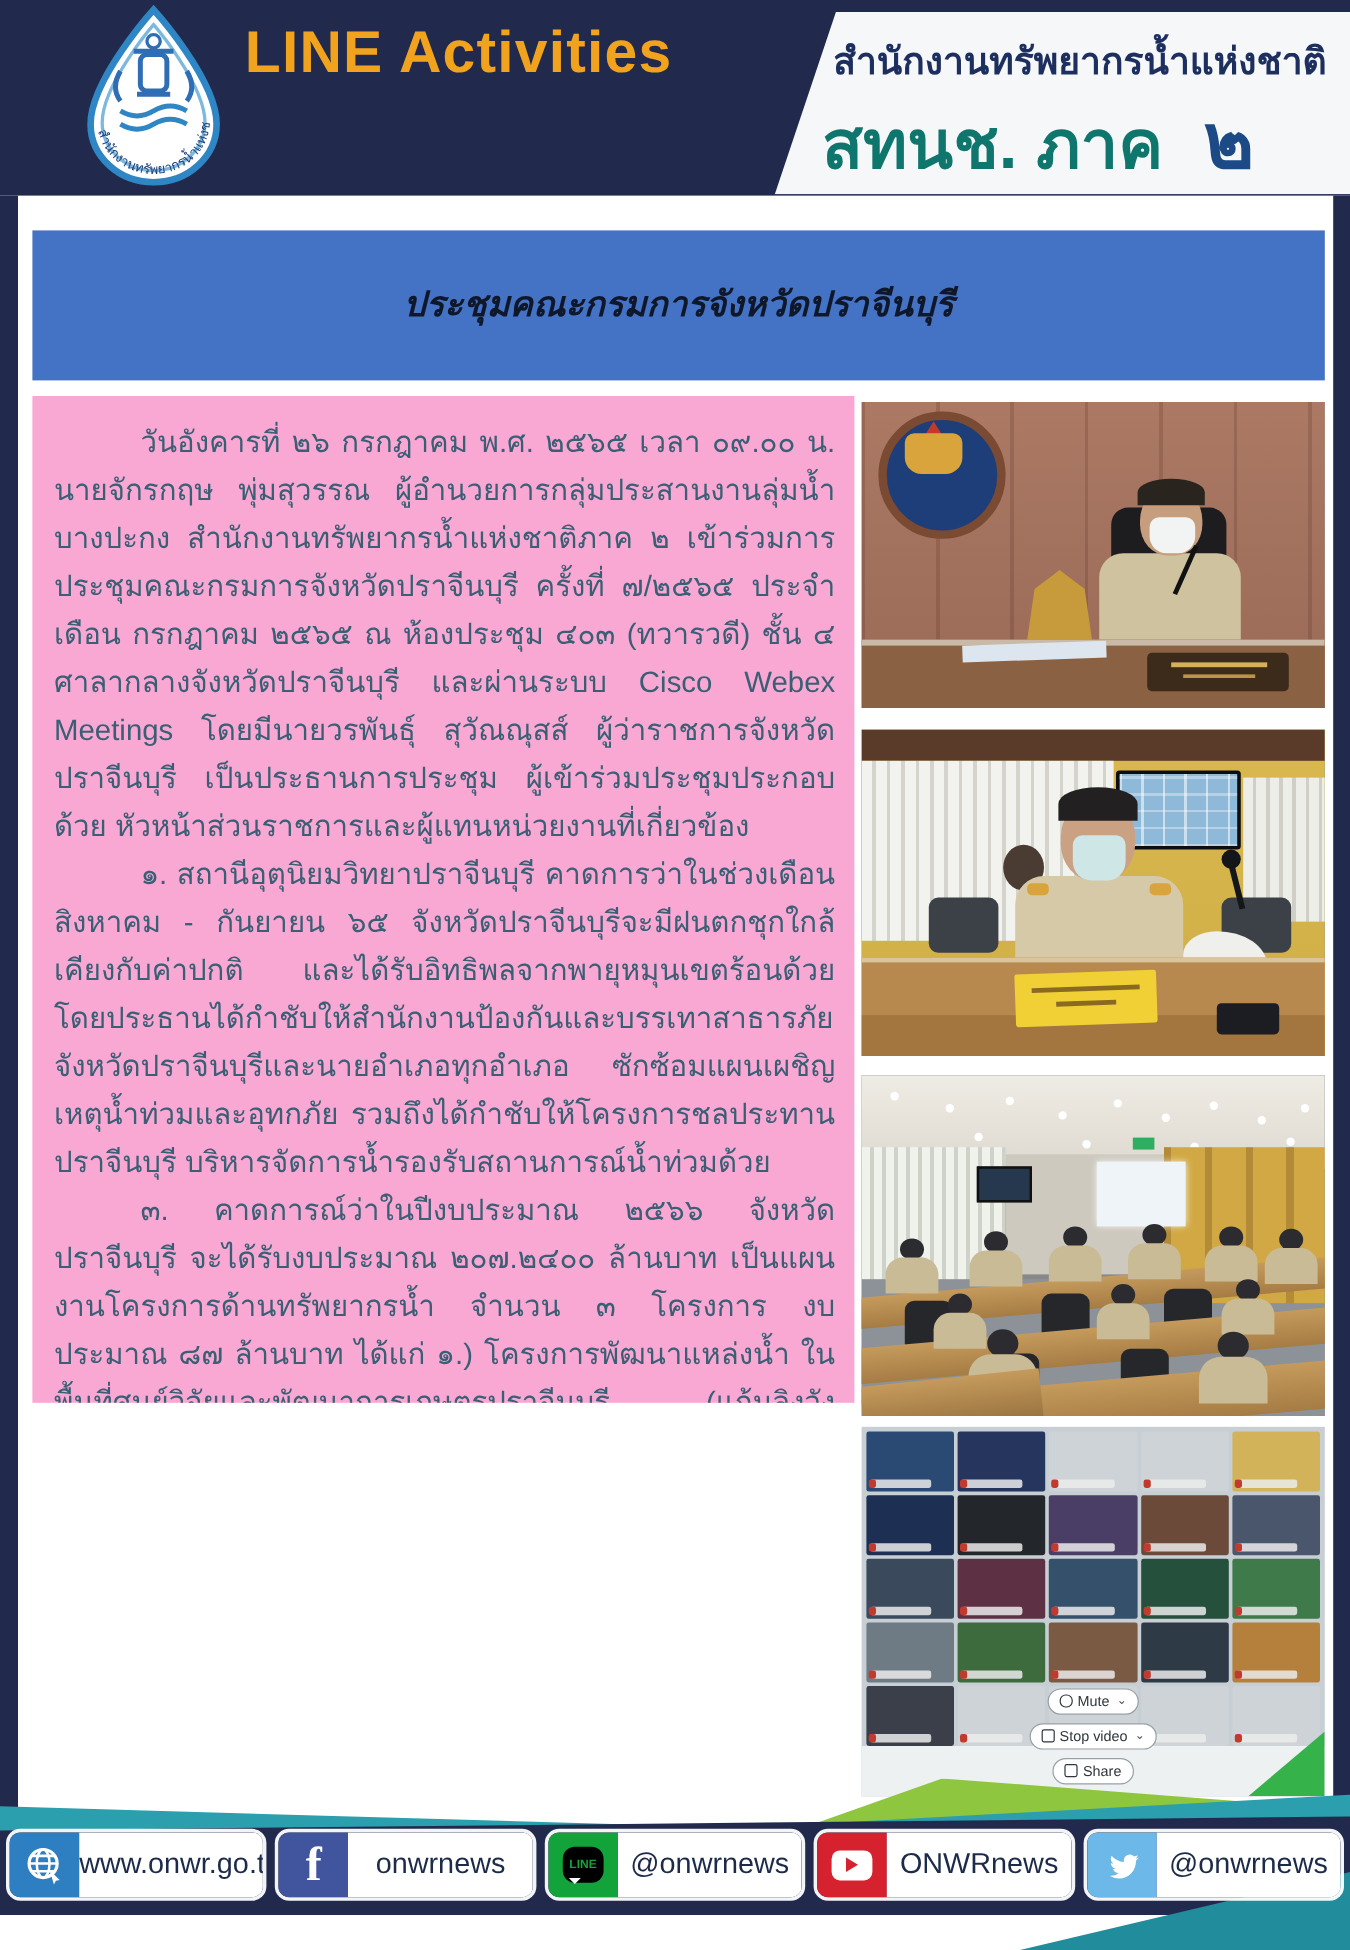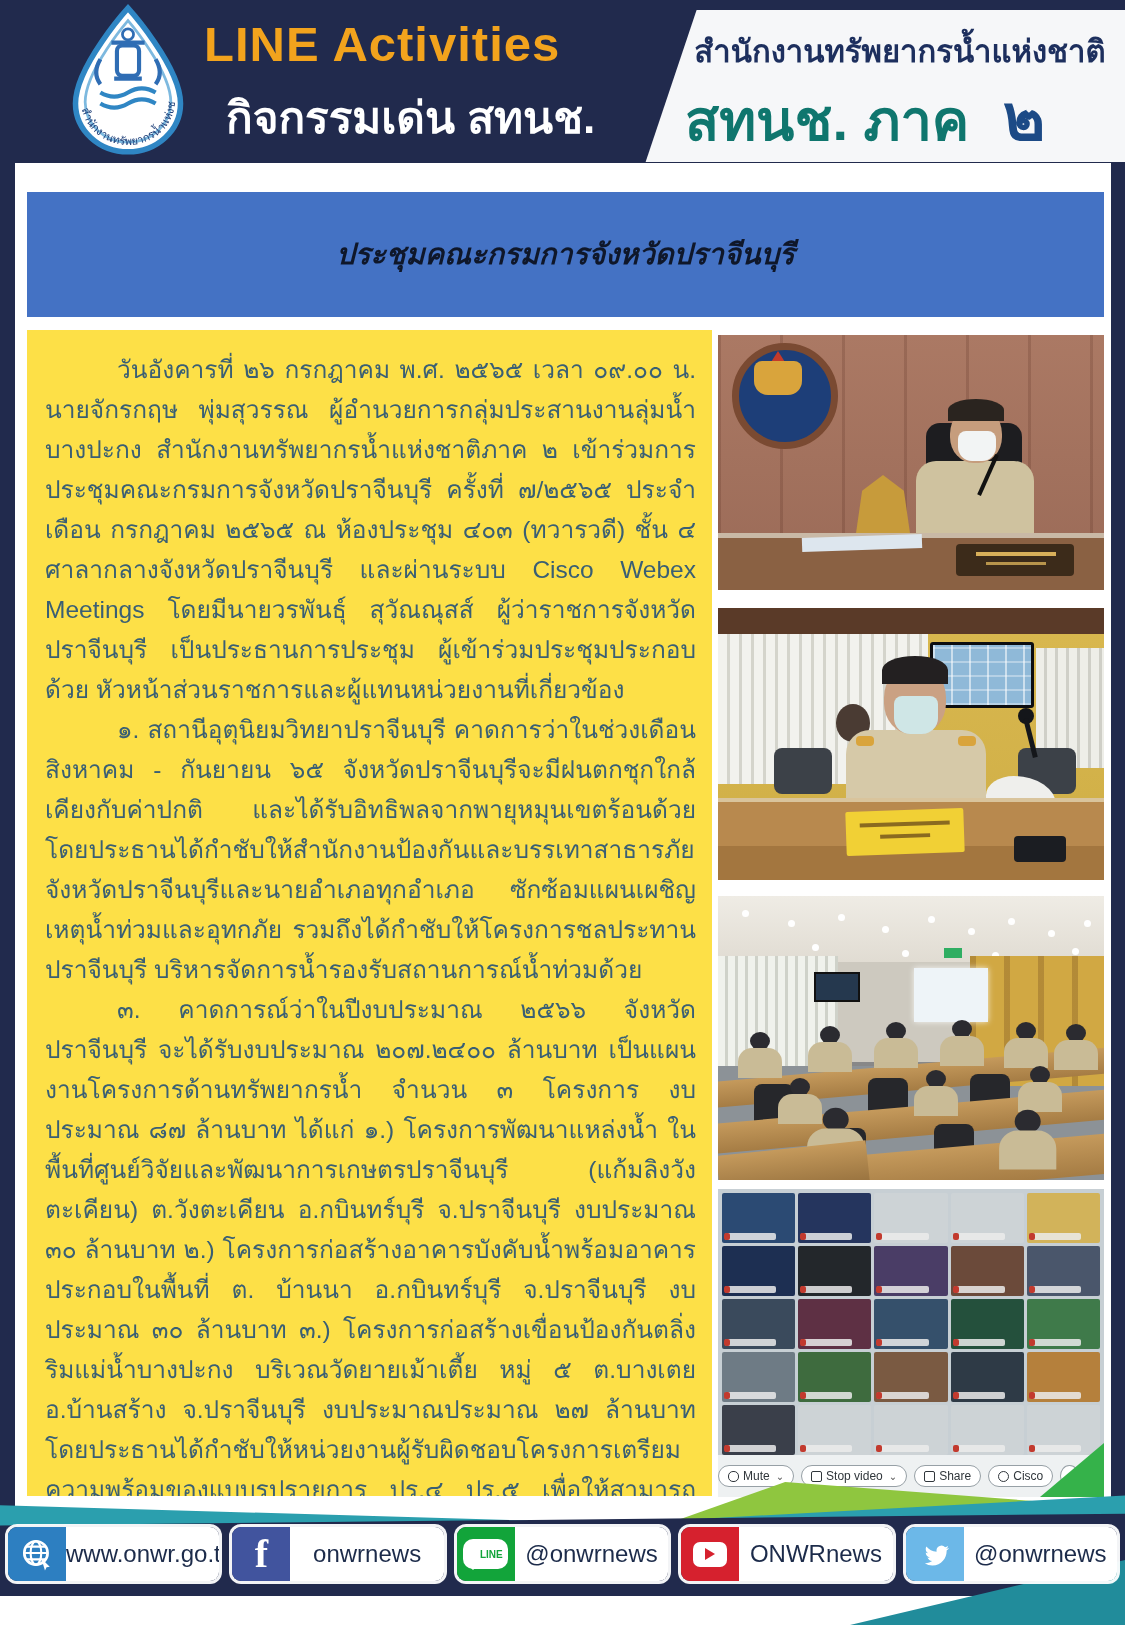--- a/index.html
+++ b/index.html
@@ -20,21 +20,21 @@
   
   .side-l{position:absolute;left:0;top:163px;width:15px;height:1390px;background:#212a4d;}
   .side-r{position:absolute;left:1111px;top:163px;width:14px;height:1360px;background:#212a4d;}
 
   
   .title-bar{position:absolute;left:27px;top:192px;width:1077px;height:125px;background:#4472c4;
              display:flex;flex-direction:column;justify-content:center;align-items:center;gap:6px;}
   .title-bar div{color:#0f172a;font-size:29px;font-weight:bold;line-height:1.25;font-style:italic;}
 
   
-  .article{position:absolute;left:27px;top:330px;width:685px;height:1166px;background:#fde047;
+  .article{position:absolute;left:27px;top:330px;width:685px;height:839px;background:#f9a8d4;
            padding:20px 16px 0 18px;box-sizing:border-box;overflow:hidden;}
   .article p{margin:0;color:#3a5f74;font-size:24.5px;line-height:40px;text-indent:72px;
              text-align:justify;word-break:break-word;}
 
   
   .photo{position:absolute;left:718px;width:386px;background:#888;overflow:hidden;}
   .p1{top:335px;height:255px;}
   .p2{top:608px;height:272px;}
   .p3{top:896px;height:284px;}
   .p4{top:1189px;height:308px;background:#c7cfd4;}
@@ -114,21 +114,21 @@
   .person:after{content:"";position:absolute;left:0;top:2px;width:44px;height:30px;border-radius:14px 14px 0 0;background:#c9bb96;}
   .chair{position:absolute;width:40px;height:44px;background:#26272b;border-radius:8px;}
 
   
   .wx-grid{position:absolute;left:4px;top:4px;width:378px;height:262px;
            display:grid;grid-template-columns:repeat(5,1fr);grid-auto-rows:1fr;gap:3px;}
   .wx-tile{position:relative;border-radius:2px;}
   .wx-cap{position:absolute;left:3px;bottom:3px;width:70%;height:7px;background:rgba(235,235,235,.85);border-radius:2px;}
   .wx-cap:before{content:"";position:absolute;left:-1px;top:0;width:6px;height:7px;background:#c23a2e;border-radius:2px;}
   .wx-bar{position:absolute;left:0;bottom:0;width:100%;height:42px;background:#eef1f2;
-          display:flex;align-items:center;justify-content:center;gap:7px;}
+          display:flex;align-items:center;justify-content:center;gap:7px;flex-direction:column;}
   .wx-btn{display:flex;align-items:center;gap:4px;background:#fff;border:1px solid #97a0a6;border-radius:14px;
           padding:3px 9px;font-size:12px;color:#30363b;white-space:nowrap;}
   .wx-btn .glyph{width:9px;height:9px;border:1.5px solid #30363b;border-radius:2px;display:inline-block;}
   .wx-btn.rnd{border-radius:50%;width:14px;height:14px;padding:3px;justify-content:center;}
   .caret:after{content:"⌄";font-size:10px;color:#555;margin-left:2px;}
   .wx-corner{position:absolute;right:0;bottom:0;width:64px;height:54px;background:#35b24a;
              clip-path:polygon(100% 0,100% 100%,0 100%);}
 
   
   .f-lime{position:absolute;left:610px;top:1482px;width:515px;height:62px;background:#8fc63f;
@@ -141,22 +141,22 @@
          clip-path:polygon(0 100%,100% 0,100% 100%);z-index:8;}
   .pills{position:absolute;left:8px;top:1527px;width:1109px;display:flex;gap:13px;z-index:9;}
   .pill{flex:1;display:flex;height:54px;border-radius:9px;overflow:hidden;
         box-shadow:0 0 0 3px rgba(255,255,255,.95);cursor:pointer;}
   .pill .ic{width:58px;min-width:58px;display:flex;align-items:center;justify-content:center;color:#fff;}
   .pill .lbl{flex:1;background:#fff;display:flex;align-items:center;justify-content:center;
              font-size:24px;color:#1c2b4a;}
   .ic-globe{background:#2d7fc1;} .ic-fb{background:#41549e;} .ic-line{background:#12a43a;}
   .ic-yt{background:#d6212e;} .ic-tw{background:#6cb8e8;}
   .fb-f{font-size:40px;font-weight:bold;color:#fff;font-family:"Liberation Serif",serif;line-height:1;}
-  .line-bub{width:34px;height:30px;background:#ffffff;border-radius:10px;position:relative;
-            display:flex;align-items:center;justify-content:center;font-size:10px;font-weight:bold;color:#12a43a;padding-left:11px;}
+  .line-bub{width:34px;height:30px;background:#000000;border-radius:10px;position:relative;
+            display:flex;align-items:center;justify-content:center;font-size:10px;font-weight:bold;color:#12a43a;}
   .line-bub:after{content:"";position:absolute;left:5px;bottom:-6px;border:5px solid transparent;border-top-color:#fff;}
   .yt-box{width:34px;height:25px;background:#fff;border-radius:7px;display:flex;align-items:center;justify-content:center;}
   .yt-tri{width:0;height:0;border-left:10px solid #d6212e;border-top:6px solid transparent;border-bottom:6px solid transparent;}
 </style>
 </head>
 <body>
 
 <div class="page">
 
   <div class="header">
@@ -167,21 +167,20 @@
       <path d="M38 28 h24 M40 54 h20" stroke="#2f6db4" stroke-width="3" fill="none"></path>
       <circle cx="50" cy="22" r="4" fill="none" stroke="#2f6db4" stroke-width="2"></circle>
       <path d="M30 40 q-6 10 0 18 M70 40 q6 10 0 18" stroke="#2f6db4" stroke-width="3" fill="none"></path>
       <path d="M30 64 q10 6 20 0 q10 -6 20 0 M30 72 q10 6 20 0 q10 -6 20 0" stroke="#2f86c4" stroke-width="3" fill="none"></path>
       <path id="ring" d="M16 70 a34 32 0 0 0 68 0" fill="none"></path>
       <text font-size="8" fill="#1d3e78">
         <textPath href="#ring" startOffset="6%">สำนักงานทรัพยากรน้ำแห่งชาติ</textPath>
       </text>
     </svg>
     <div class="h-title-en">LINE Activities</div>
-    <div class="h-title-th">กิจกรรมเด่น สทนช.</div>
     <div class="h-panel">
       <div class="h-org">สำนักงานทรัพยากรน้ำแห่งชาติ</div>
       <div class="h-unit">สทนช. ภาค</div>
       <div class="h-region">๒</div>
     </div>
   </div>
 
   <div class="side-l"></div>
   <div class="side-r"></div>
 

